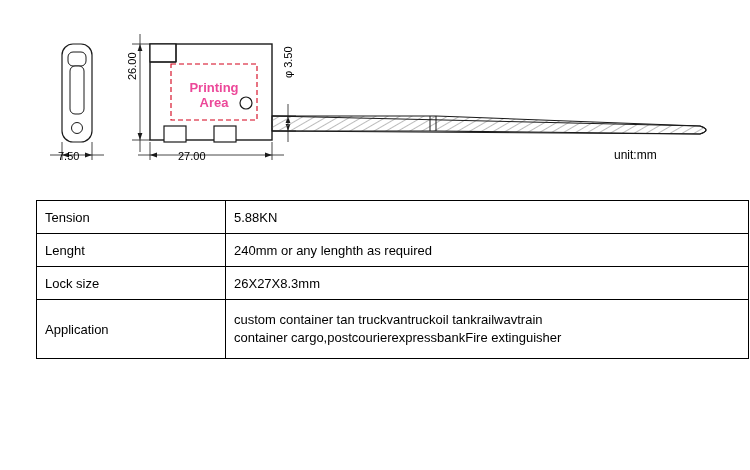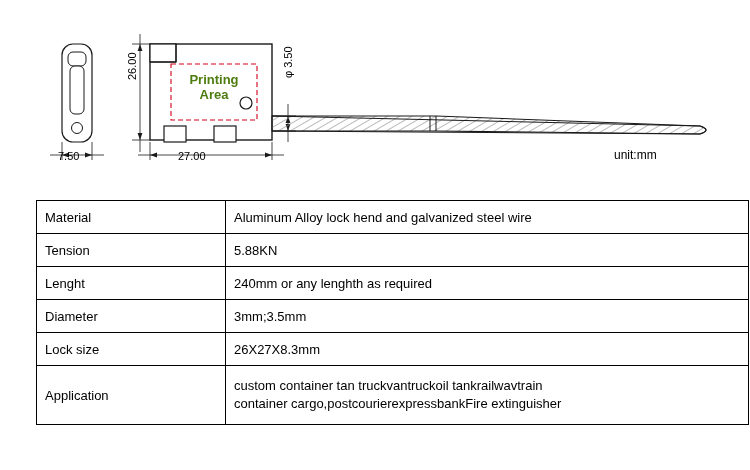--- a/index.html
+++ b/index.html
@@ -54,24 +54,24 @@
   }
   #lbl-unit {
     left: 614px;
     top: 148px;
     font-size: 12px;
     text-align: center;
   }
   #lbl-printing {
     position: absolute;
     left: 176px;
-    top: 72px;
+    top: 80px;
     width: 76px;
     text-align: center;
-    color: #4d7c0f;
+    color: #ec4899;
     font-size: 13px;
     font-weight: bold;
     line-height: 15px;
   }
 
   
   #spec-table {
     position: absolute;
     left: 36px;
     top: 200px;
@@ -183,34 +183,26 @@
 
   <div id="lbl-printing">
     <div>Printing</div>
     <div>Area</div>
   </div>
 </div>
 
 <table id="spec-table">
   <tbody>
     <tr>
-      <td class="k">Material</td>
-      <td class="v">Aluminum Alloy lock hend and galvanized steel wire</td>
-    </tr>
-    <tr>
       <td class="k">Tension</td>
       <td class="v">5.88KN</td>
     </tr>
     <tr>
       <td class="k">Lenght</td>
       <td class="v">240mm or any lenghth as required</td>
-    </tr>
-    <tr>
-      <td class="k">Diameter</td>
-      <td class="v">3mm;3.5mm</td>
     </tr>
     <tr>
       <td class="k">Lock size</td>
       <td class="v">26X27X8.3mm</td>
     </tr>
     <tr class="tall">
       <td class="k">Application</td>
       <td class="v">
         <div class="v-multi">custom container tan truckvantruckoil tankrailwavtrain</div>
         <div class="v-multi">container cargo,postcourierexpressbankFire extinguisher</div>

